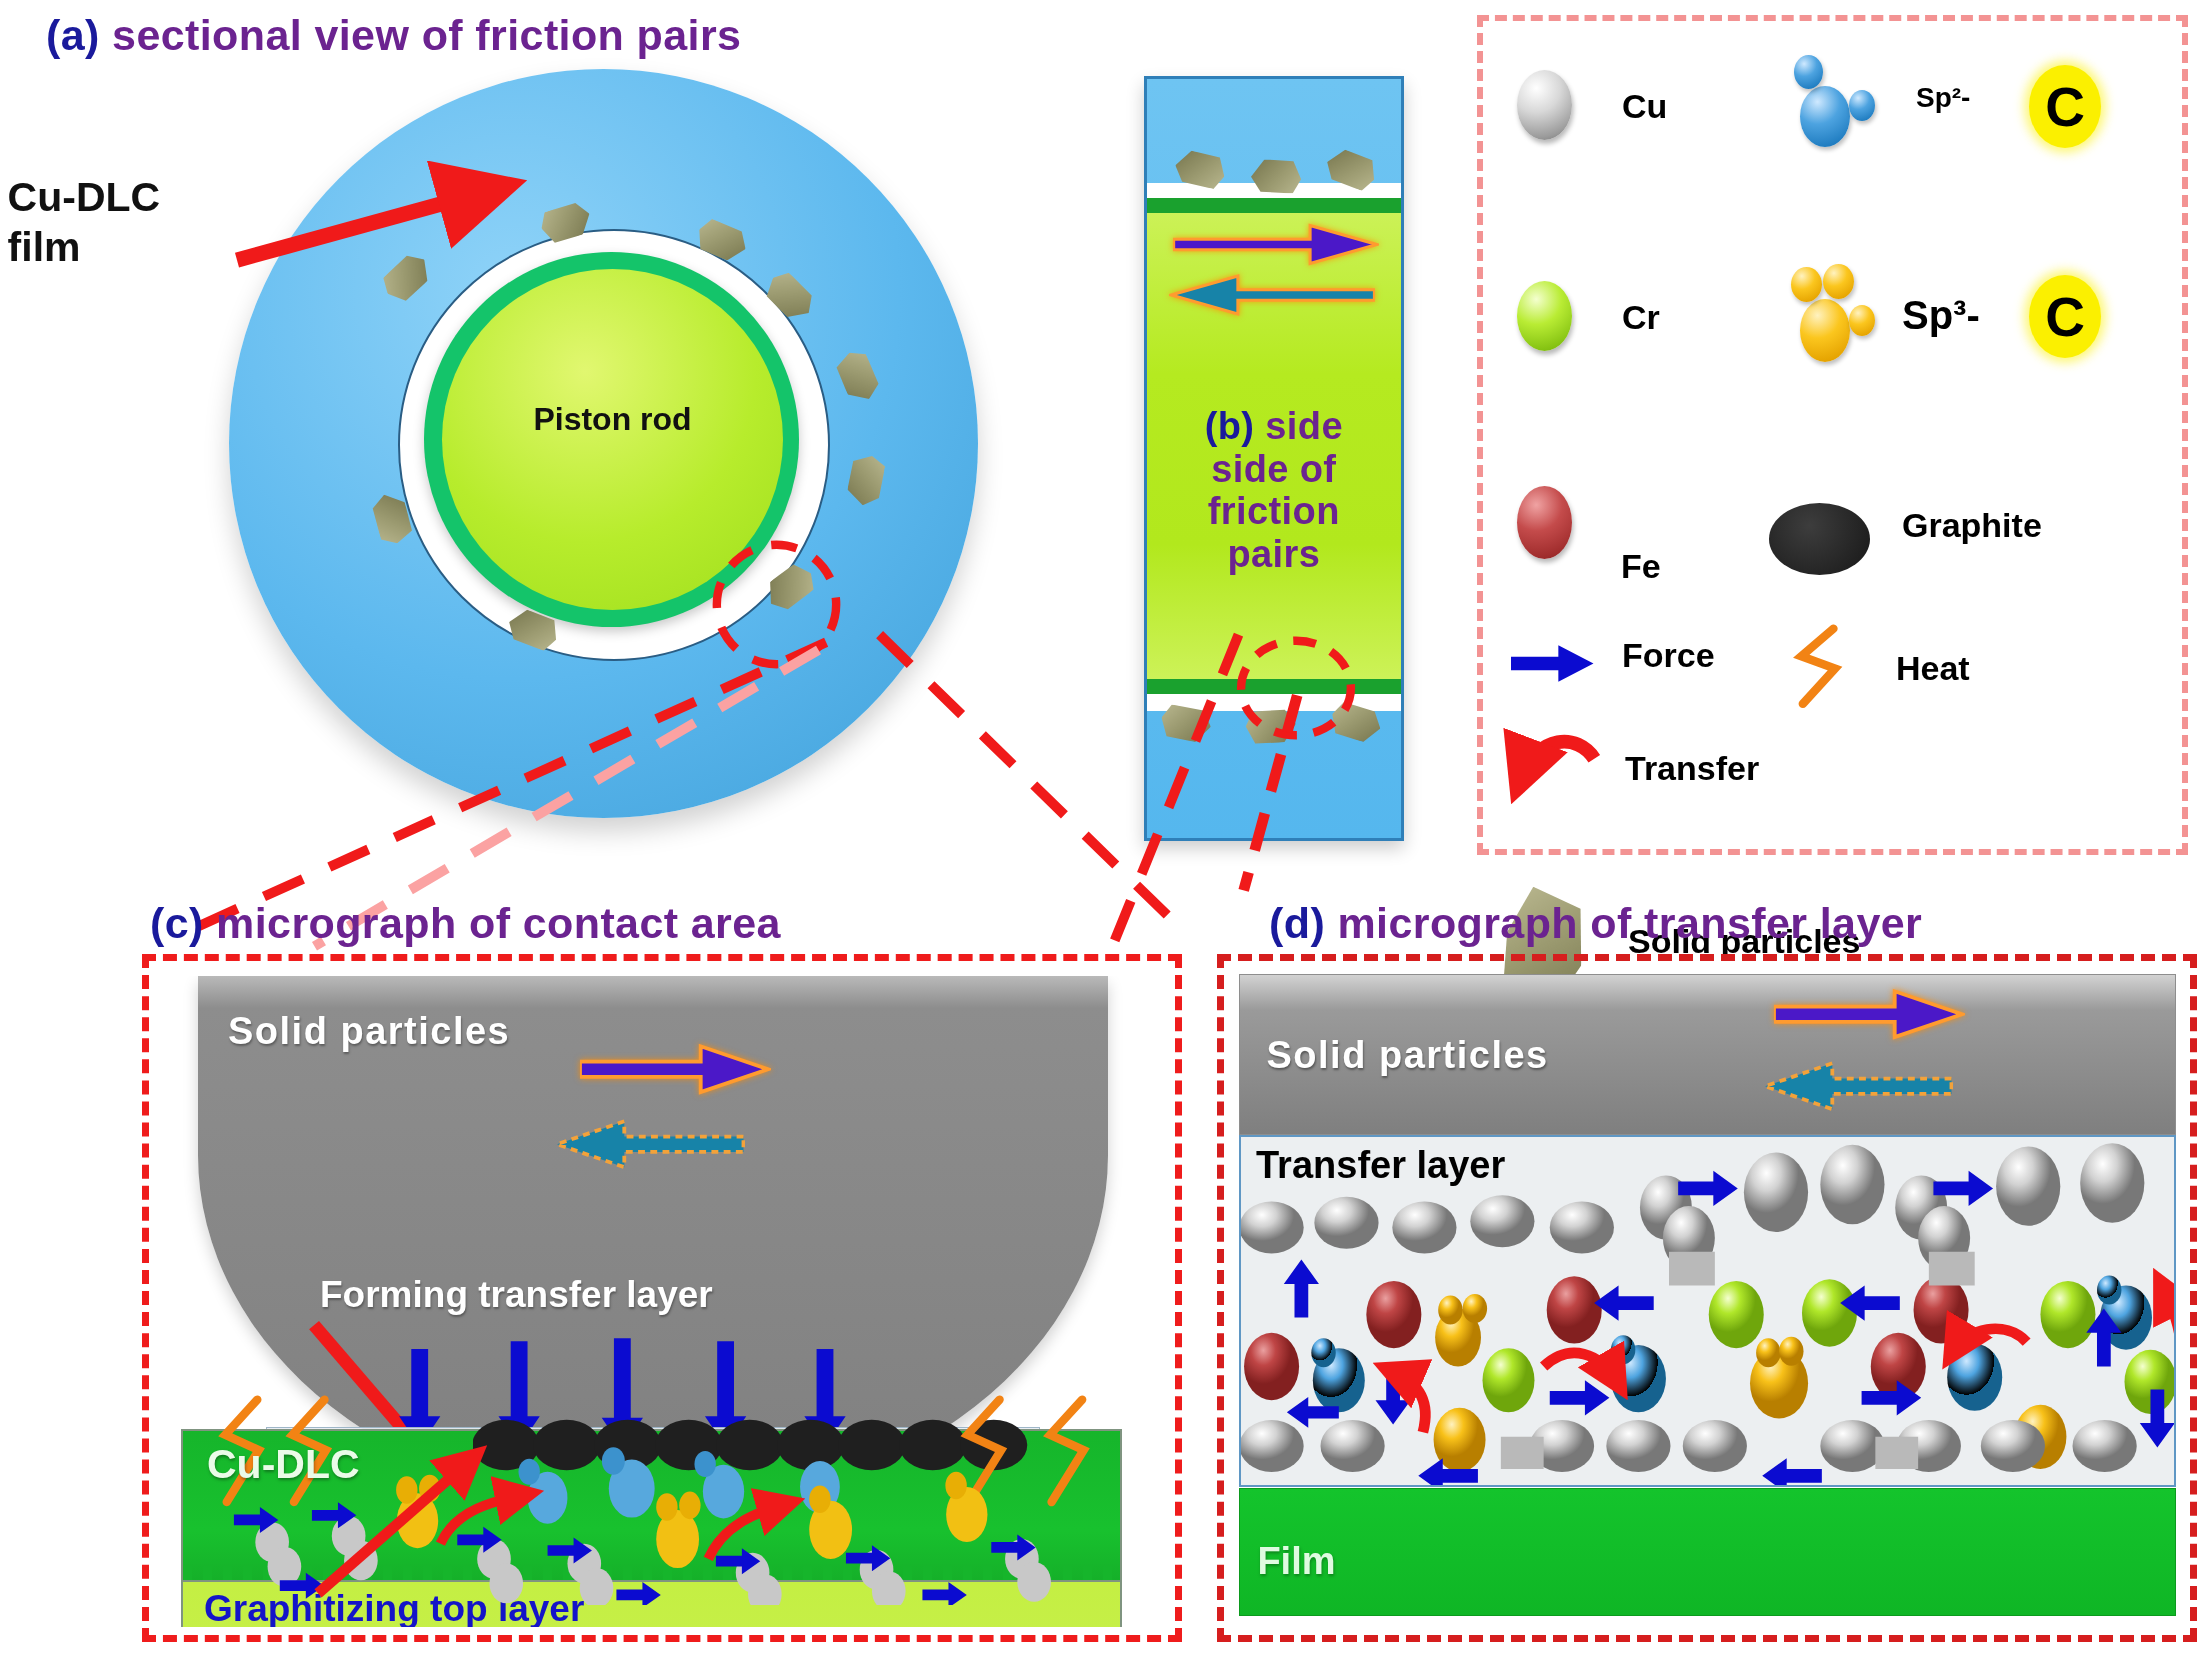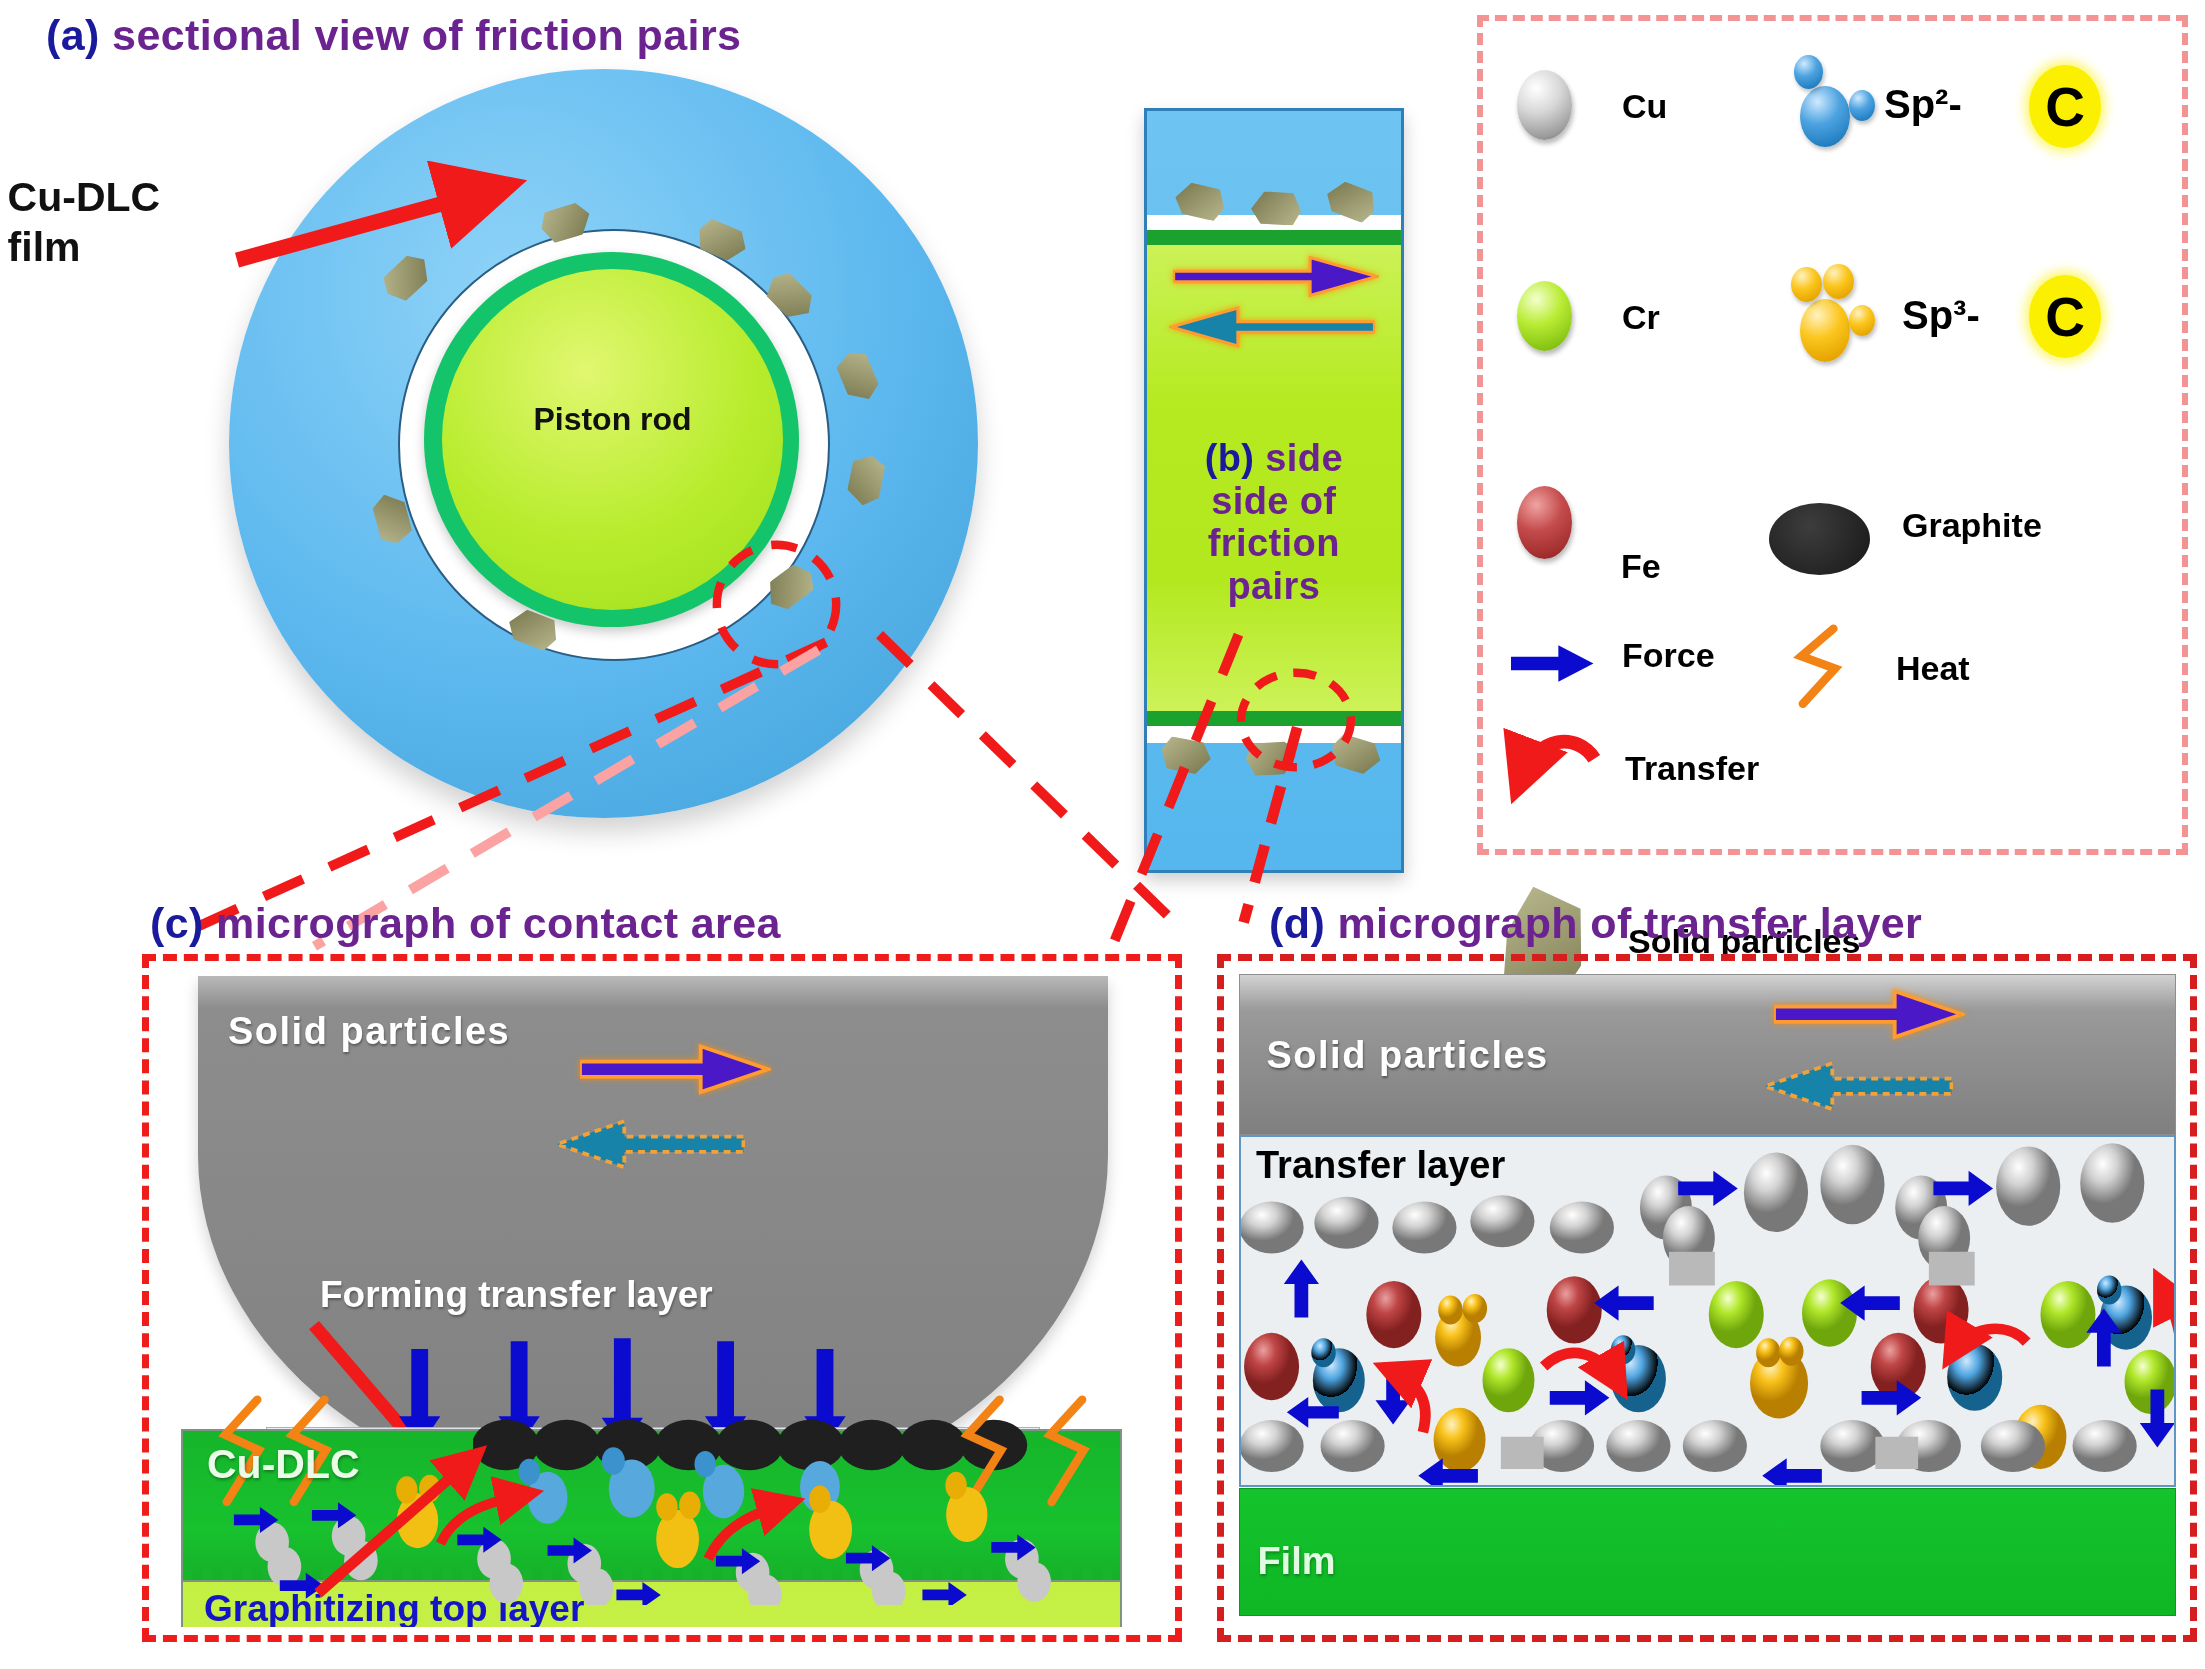--- a/index.html
+++ b/index.html
@@ -30,21 +30,21 @@
   #cu-dlc-label{left:7.6px;top:172px;width:252px;font-size:41px;font-weight:bold;
      color:#111;line-height:1.22;}
 
   
   .particle{position:absolute;width:50px;height:35px;
      background:linear-gradient(135deg,#b9b78f 0%,#9b9a70 45%,#76754d 100%);
      clip-path:polygon(18% 0%,82% 8%,100% 52%,72% 100%,14% 92%,0% 40%);
      filter:drop-shadow(1.5px 3.1px 2.3px rgba(0,0,0,.35));}
 
   
-  #panel-b{left:1144px;top:76px;width:291px;height:772px;margin-top:32px;}
+  #panel-b{left:1144px;top:76px;width:291px;height:772px;}
   #b-body{left:0;top:0;width:260px;height:765px;
      background:linear-gradient(180deg,#6ec4f2 0%,#55b7ee 100%);
      border:3.1px solid #2f7fb8;box-sizing:border-box;
      box-shadow:0 7.6px 17px rgba(0,0,0,.2);}
   #b-green-block{left:3.1px;top:128px;width:254px;height:486px;
      background:linear-gradient(180deg,#cdf25a 0%,#b5ea20 35%,#b2e81d 70%,#cff35d 100%);}
   .b-greenline{left:3.1px;width:254px;height:15.3px;background:#1aa12e;}
   #b-white-top{left:3.1px;top:107px;width:254px;height:21.4px;background:#fff;}
   #b-white-bot{left:3.1px;top:615px;width:254px;height:20px;background:#fff;}
   #b-title{left:15.3px;top:329px;width:229px;text-align:center;
@@ -209,21 +209,21 @@
 <div class="abs" id="legend">
 
   <div class="abs sphere sph-cu" style="left:34px;top:49px;width:55px;height:70px;"></div>
   <div class="abs lg-label" style="left:139px;top:66px;">Cu</div>
 
   <div class="abs" style="left:300px;top:31px;width:99px;height:98px;">
     <div class="abs sphere sph-sp2" style="left:17px;top:34px;width:50px;height:61px;"></div>
     <div class="abs sphere sph-sp2" style="left:10.7px;top:3.1px;width:29px;height:34px;"></div>
     <div class="abs sphere sph-sp2" style="left:66px;top:38px;width:26px;height:31px;"></div>
   </div>
-  <div class="abs lg-label" style="left:401px;top:61px;font-size:40px;">Sp²-</div>
+  <div class="abs lg-label" style="left:433px;top:61px;font-size:28px;">Sp²-</div>
   <div class="abs c-badge" style="left:546px;top:44px;width:72px;height:83px;font-size:55px;">C</div>
 
   <div class="abs sphere sph-cr" style="left:34px;top:260px;width:55px;height:70px;"></div>
   <div class="abs lg-label" style="left:139px;top:277px;">Cr</div>
 
   <div class="abs" style="left:300px;top:243px;width:99px;height:98px;">
     <div class="abs sphere sph-sp3" style="left:17px;top:35px;width:50px;height:63px;"></div>
     <div class="abs sphere sph-sp3" style="left:7.6px;top:3.1px;width:31px;height:35px;"></div>
     <div class="abs sphere sph-sp3" style="left:40px;top:0px;width:31px;height:35px;"></div>
     <div class="abs sphere sph-sp3" style="left:66px;top:41px;width:26px;height:31px;"></div>

